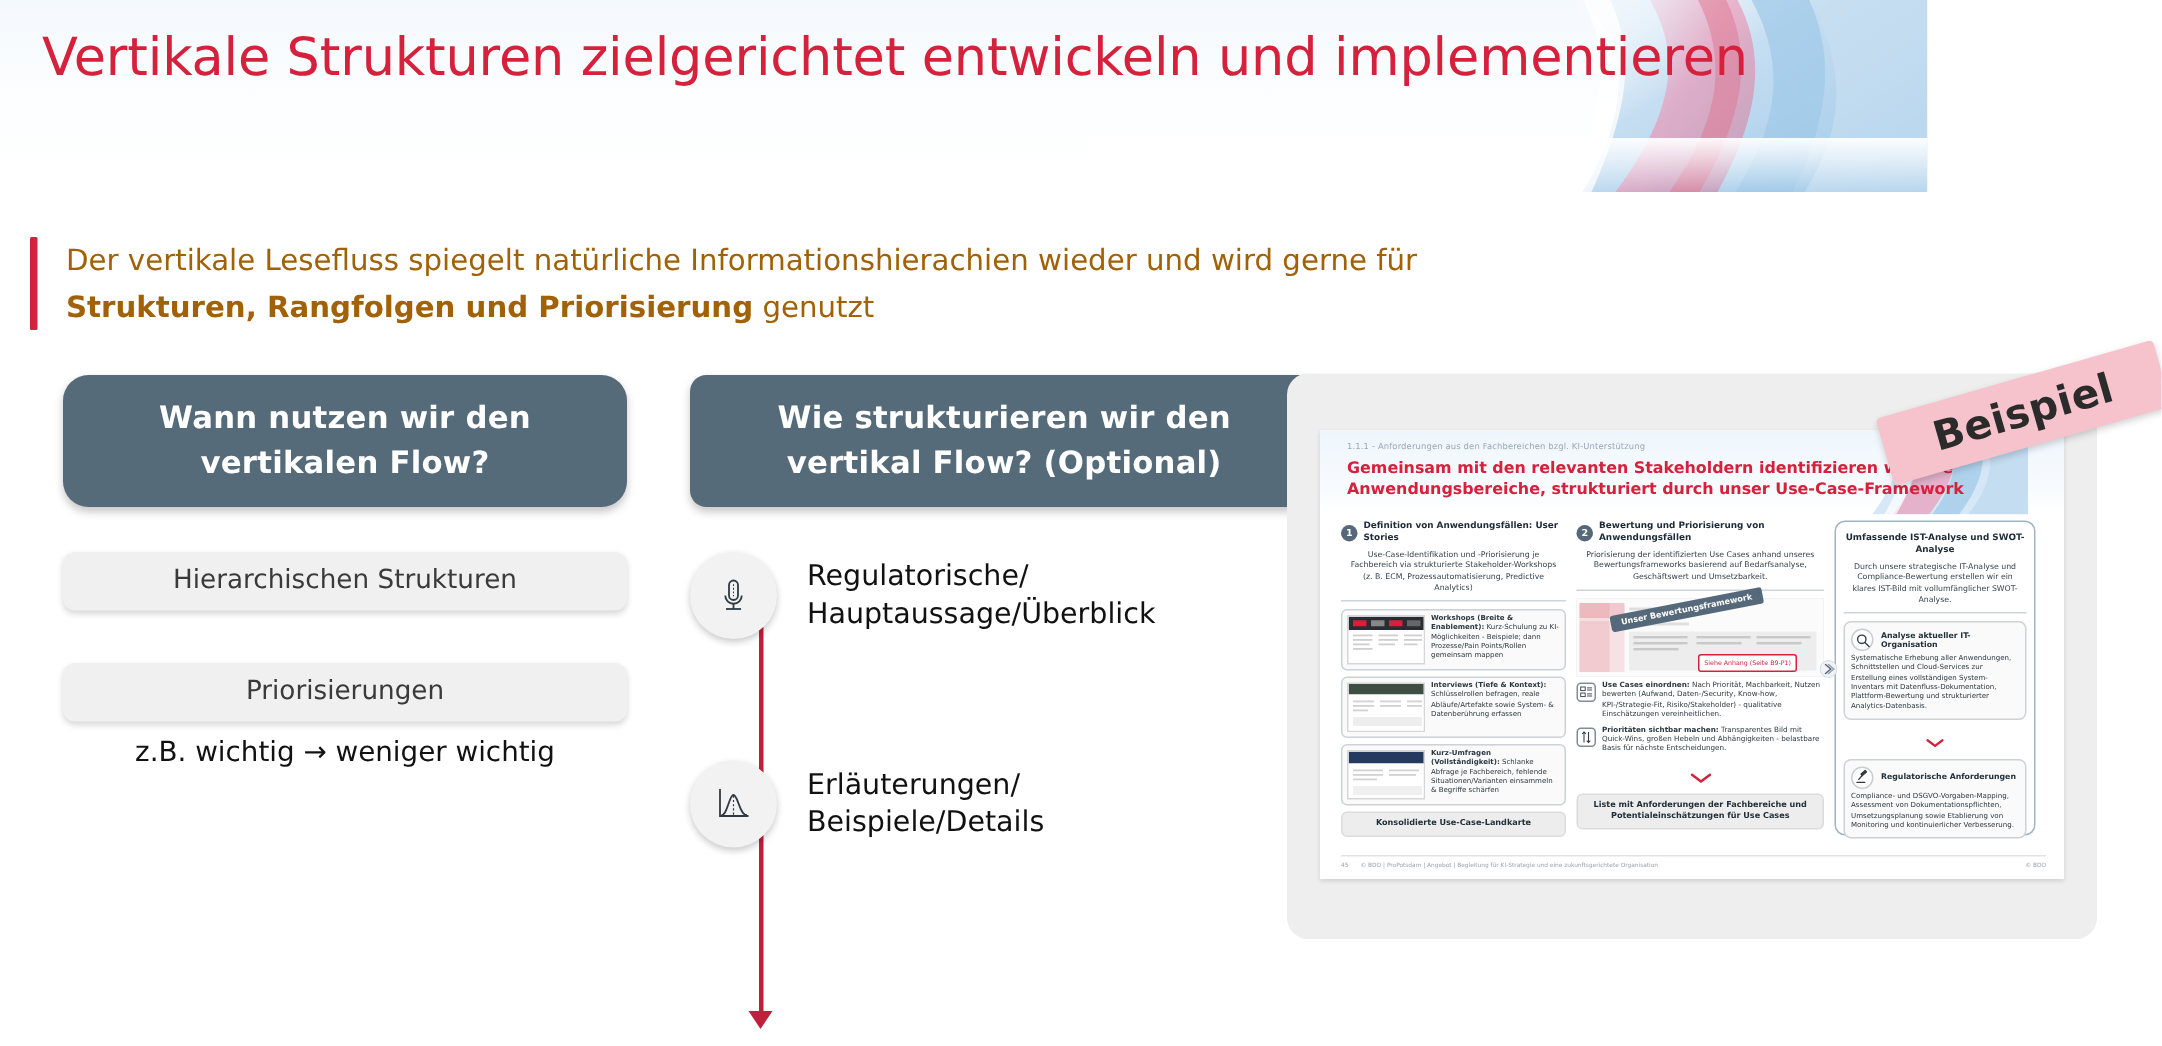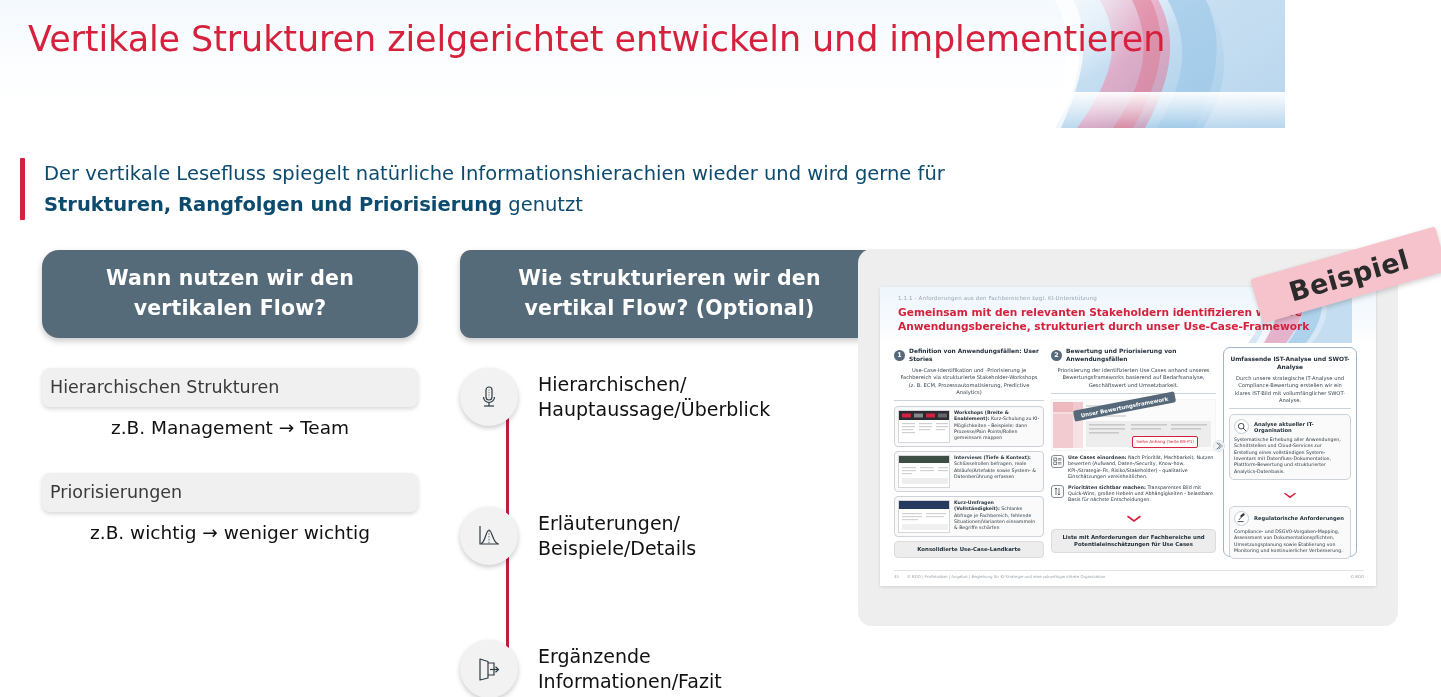--- a/index.html
+++ b/index.html
@@ -25,39 +25,39 @@
     font-size:35px; line-height:46px;
     color:#d5213c; font-weight:400; letter-spacing:-0.1px;
     white-space:nowrap;
     z-index:3;
   }
 
   
   #intro { position:absolute; left:20px; top:158px; width:1230px; display:flex; }
   #intro-bar { width:5px; background:#d5213c; border-radius:1px; flex:0 0 5px; }
   #intro-text {
-    margin-left:19px; font-size:19.5px; line-height:31px; color:#0c4a6e;
+    margin-left:19px; font-size:19.5px; line-height:31px; color:#a16207;
   }
   #intro-text b { font-weight:700; }
 
   
   #col-left  { position:absolute; left:42px;  top:250px; width:376px; }
   #col-mid   { position:absolute; left:460px; top:250px; width:380px; }
 
   .col-head {
     background:#566b7a; color:#ffffff; border-radius:11px;
     text-align:center; font-weight:700; font-size:20.5px; line-height:30px;
     padding:13px 10px 15px; letter-spacing:.15px;
     box-shadow:0 3px 6px rgba(0,0,0,.22);
   }
   #col-left .col-head { width:376px;border-radius:17px; }
   #col-mid  .col-head { width:419px; }
 
   .chip {
-    background:#f0f0f0; border-radius:8px; 
+    background:#f0f0f0; border-radius:8px; text-align:center;
     font-size:17.5px; color:#3a3a3a; padding:9px 8px 10px;
     box-shadow:0 2px 4px rgba(0,0,0,.16);
   }
   .chip-example {
     text-align:center; font-size:18.5px; color:#111; font-weight:400;
     padding-top:10px;
   }
   .left-group { margin-top:30px; }
   .left-group + .left-group { margin-top:35px; }
 
@@ -230,21 +230,20 @@
 </div>
 
 <div id="col-left">
   <div class="col-head">
     <span>Wann nutzen wir den</span><br>
     <span>vertikalen Flow?</span>
   </div>
 
   <div class="left-group">
     <div class="chip">Hierarchischen Strukturen</div>
-    <div class="chip-example">z.B. Management → Team</div>
   </div>
   <div class="left-group">
     <div class="chip">Priorisierungen</div>
     <div class="chip-example">z.B. wichtig → weniger wichtig</div>
   </div>
 </div>
 
 <div id="col-mid">
   <div class="col-head">
     <span>Wie strukturieren wir den</span><br>
@@ -260,53 +259,39 @@
       <div class="flow-icon">
         <svg width="30" height="30" viewBox="0 0 30 30">
           <rect x="12" y="5" width="6" height="13" rx="3" fill="none" stroke="#2f3a42" stroke-width="1.2"></rect>
           <line x1="15" y1="7.5" x2="15" y2="15.5" stroke="#2f3a42" stroke-width="0.7" stroke-dasharray="1.2,1.2"></line>
           <path d="M9.5,15 a5.5,5.5 0 0 0 11,0" fill="none" stroke="#2f3a42" stroke-width="1.2"></path>
           <line x1="15" y1="20.5" x2="15" y2="24" stroke="#2f3a42" stroke-width="1.2"></line>
           <line x1="10" y1="24" x2="20" y2="24" stroke="#2f3a42" stroke-width="1.2"></line>
         </svg>
       </div>
       <div class="flow-label">
-        <span>Hierarchischen/</span><br>
+        <span>Regulatorische/</span><br>
         <span>Hauptaussage/Überblick</span>
       </div>
     </div>
 
     <div class="flow-item" id="flow-item-1">
       <div class="flow-icon">
         <svg width="30" height="30" viewBox="0 0 30 30">
           <polyline points="6,5 6,23 25,23" fill="none" stroke="#2f3a42" stroke-width="1.2"></polyline>
           <path d="M7,22.5 C11,22.5 12,9 15,9 C18,9 19,22.5 24,22.5" fill="none" stroke="#2f3a42" stroke-width="1.2"></path>
           <line x1="15" y1="9.5" x2="15" y2="22.5" stroke="#2f3a42" stroke-width="0.8" stroke-dasharray="1.4,1.4"></line>
         </svg>
       </div>
       <div class="flow-label">
         <span>Erläuterungen/</span><br>
         <span>Beispiele/Details</span>
       </div>
     </div>
 
-    <div class="flow-item" id="flow-item-2">
-      <div class="flow-icon">
-        <svg width="30" height="30" viewBox="0 0 30 30">
-          <path d="M6,5 L14,7.5 L14,24 L6,26 Z" fill="none" stroke="#2f3a42" stroke-width="1.2" stroke-linejoin="round"></path>
-          <polyline points="14,9 20,9 20,21 14,21" fill="none" stroke="#2f3a42" stroke-width="1.2"></polyline>
-          <line x1="16" y1="15.5" x2="24" y2="15.5" stroke="#2f3a42" stroke-width="1.2"></line>
-          <polyline points="21.5,12.8 24.5,15.5 21.5,18.2" fill="none" stroke="#2f3a42" stroke-width="1.2" stroke-linejoin="round"></polyline>
-        </svg>
-      </div>
-      <div class="flow-label">
-        <span>Ergänzende</span><br>
-        <span>Informationen/Fazit</span>
-      </div>
-    </div>
   </div>
 </div>
 
 <div id="panel">
   <div id="mini">
 
     <div id="mini-band">
       <svg id="mini-band-deco" viewBox="0 0 190 62" preserveAspectRatio="none">
         <path d="M80,-10 C110,8 108,34 86,62 L190,62 L190,-10 Z" fill="#cfe3f4" opacity=".85"></path>
         <path d="M104,-10 C124,12 120,36 100,62 L124,62 C146,34 148,10 126,-10 Z" fill="#ef8fb0" opacity=".6"></path>

